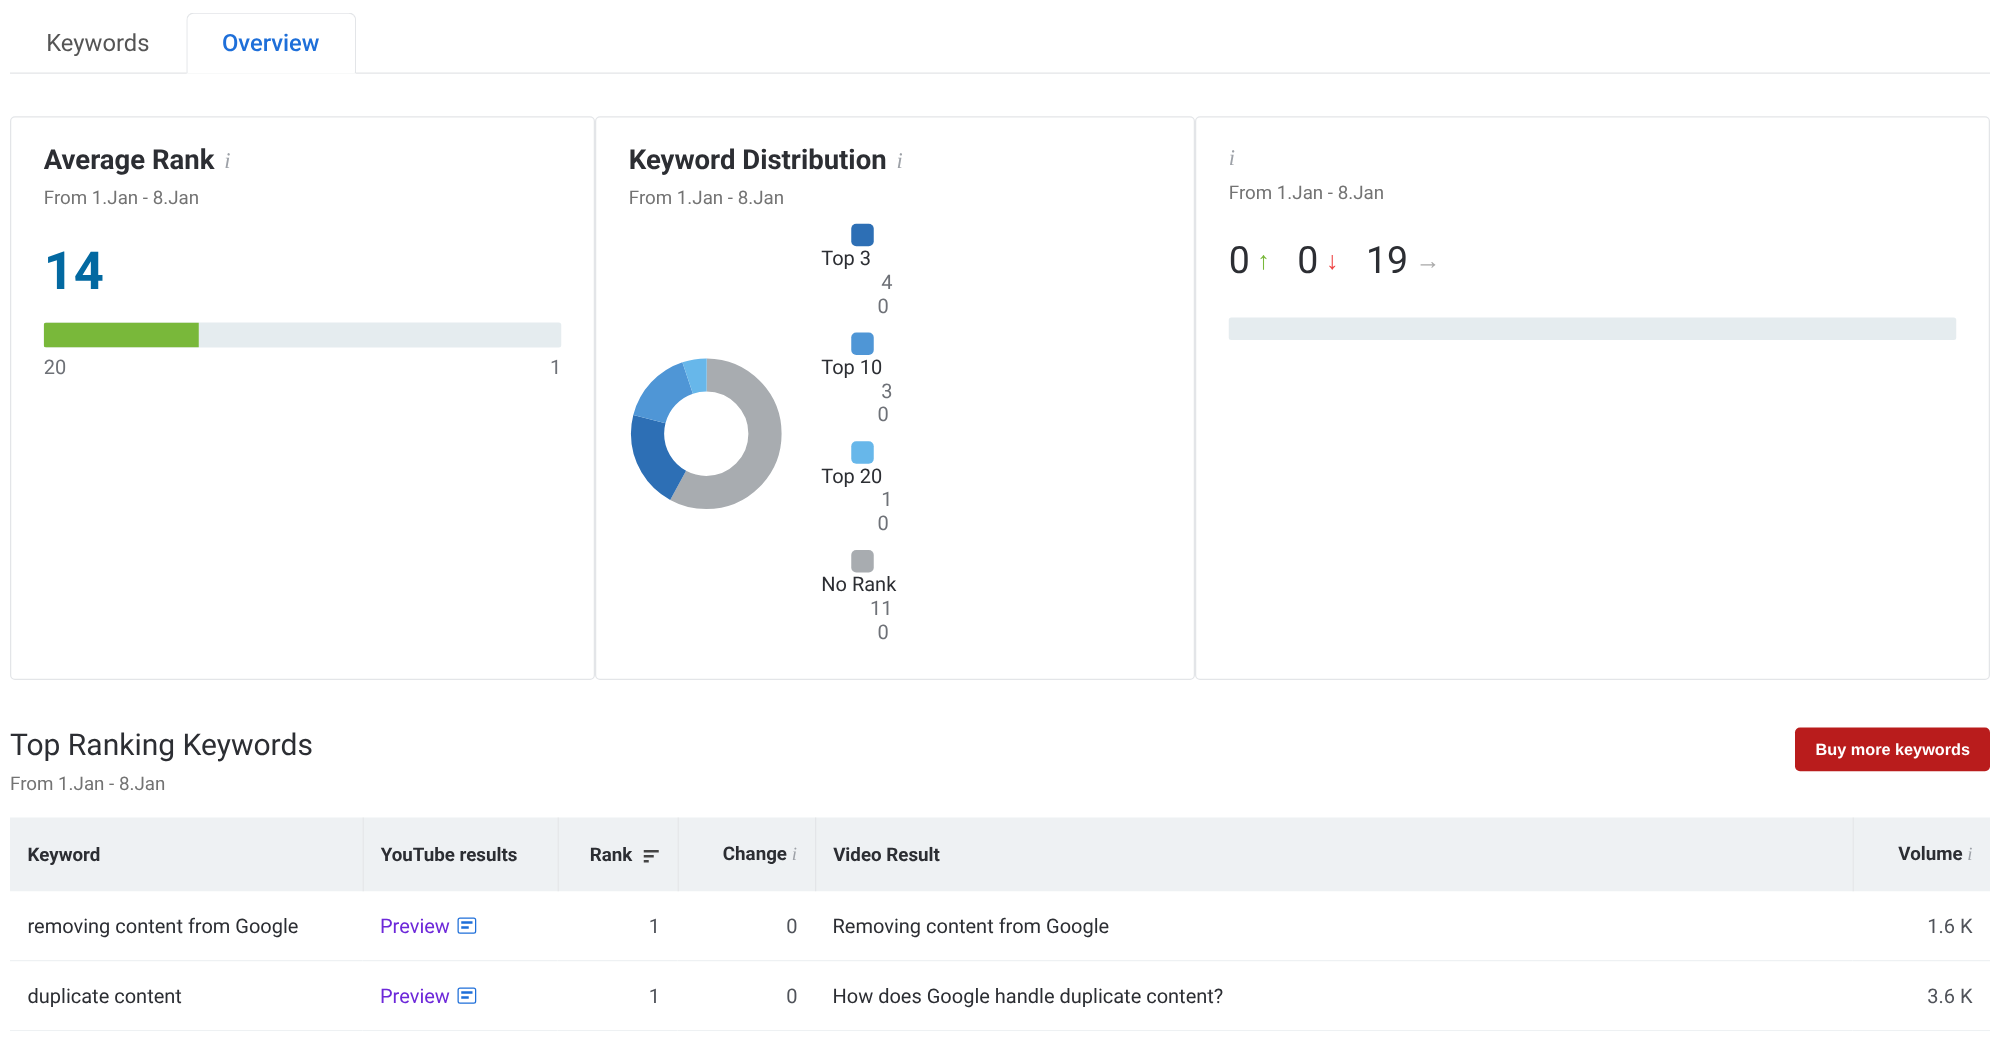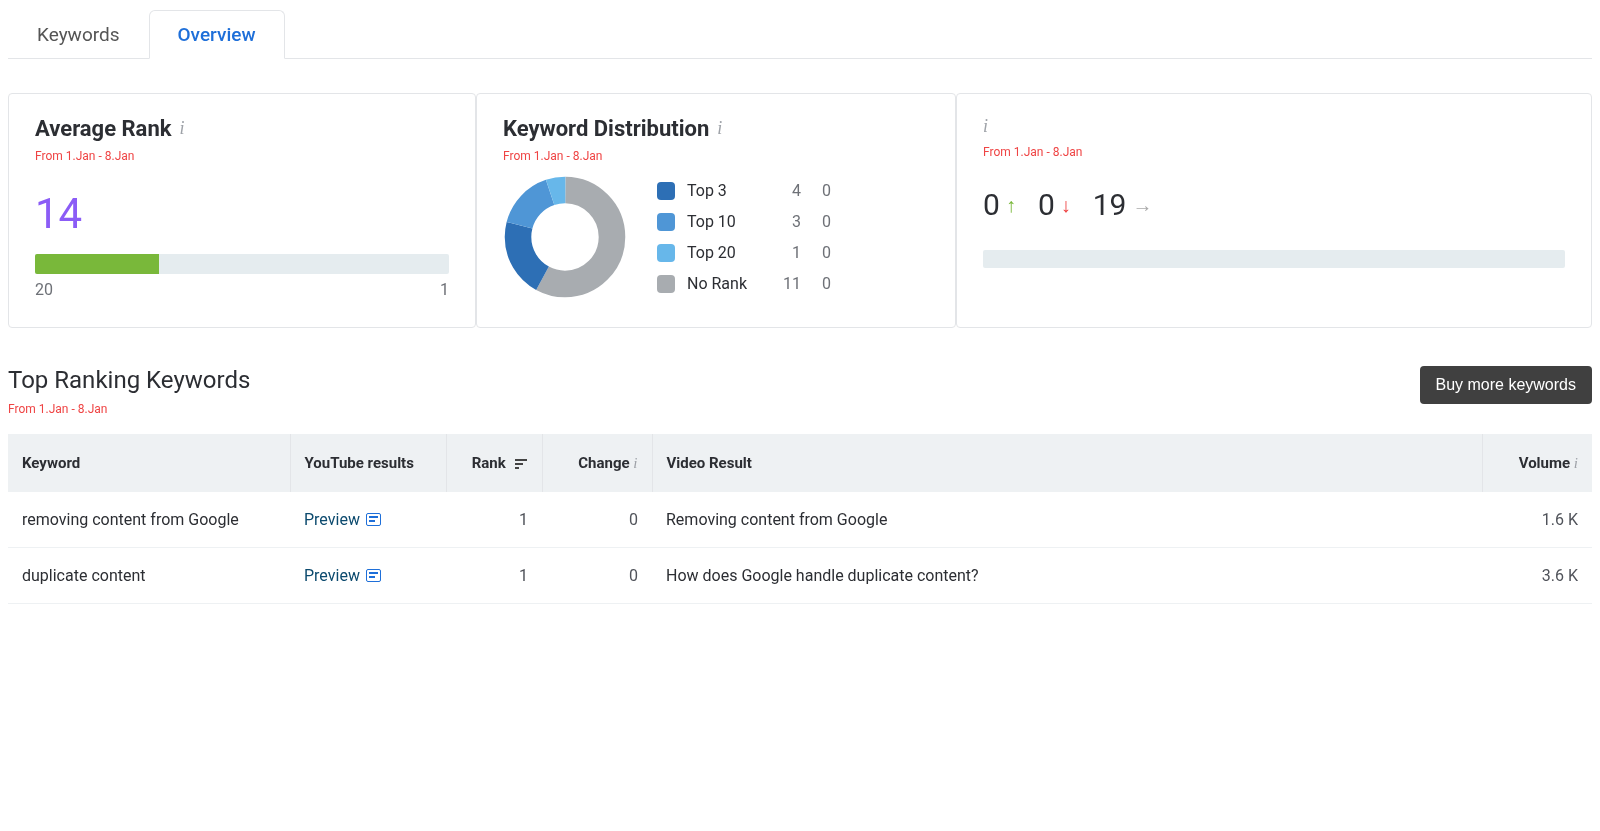--- a/index.html
+++ b/index.html
@@ -12,66 +12,66 @@
 .tab.active { color: #1e6fd9; border: 1px solid #e3e5e8; border-bottom: 1px solid #fff; border-radius: 6px 6px 0 0; background: #fff; font-weight: 500; }
 
 
 .cards { display: flex; margin-top: 34px; }
 .card { border: 1px solid #e3e5e8; border-radius: 4px; padding: 22px 26px 28px 26px; }
 .card-1 { flex: 0 0 468px; }
 .card-2 { flex: 0 0 480px; }
 .card-3 { flex: 1; }
 .card-title { display: flex; align-items: center; gap: 8px; font-size: 22px; font-weight: 700; color: #2c2e33; }
 .info-icon { color: #9ea2a8; font-style: italic; font-family: Georgia, serif; font-size: 18px; font-weight: normal; }
-.subtitle { color: #ef4444; font-size: 12px; margin-top: 8px; }
-
-
-.big-number { font-size: 42px; color: #8b5cf6; margin-top: 26px; font-weight: 400; }
+.subtitle { color: #737373; font-size: 15px; margin-top: 8px; }
+
+
+.big-number { font-size: 42px; color: #0369a1; margin-top: 26px; font-weight: 700; }
 .bar-track { height: 20px; background: #e5ecef; border-radius: 2px; margin-top: 16px; overflow: hidden; }
 .bar-fill { height: 100%; background: #79b83a; }
 .bar-scale { display: flex; justify-content: space-between; color: #6e7177; font-size: 16px; margin-top: 6px; }
 
 
 .donut-content { display: flex; gap: 30px; margin-top: 12px; align-items: center; }
 .donut { width: 124px; height: 124px; }
 .legend { display: flex; flex-direction: column; gap: 12px; font-size: 16px; }
-.legend-row { display: flex; align-items: center; }
+.legend-row { display: flex; align-items: center; flex-direction: column; }
 .swatch { width: 18px; height: 18px; border-radius: 4px; margin-right: 12px; }
 .legend-label { width: 78px; color: #2c2e33; }
 .legend-v1 { width: 36px; text-align: right; color: #6e7177; }
 .legend-v2 { width: 30px; text-align: right; color: #6e7177; }
 
 
 .updown { display: flex; gap: 22px; align-items: baseline; margin-top: 28px; font-size: 30px; color: #2c2e33; }
 .updown .grp { display: flex; align-items: center; gap: 6px; }
 .arrow { font-size: 20px; font-weight: bold; }
 .arrow.up { color: #79b83a; }
 .arrow.down { color: #e44; }
 .arrow.right { color: #aaa; }
 .updown-bar { height: 18px; background: #e5ecef; border-radius: 2px; margin-top: 28px; }
 
 
 .section-header { display: flex; justify-content: space-between; align-items: flex-start; margin-top: 38px; }
 .section-title { font-size: 24px; font-weight: 400; color: #2c2e33; }
-.btn-green { background: #404040; color: #fff; border: none; border-radius: 4px; padding: 10px 16px; font-size: 16px; font-weight: 400; cursor: pointer; }
+.btn-green { background: #b91c1c; color: #fff; border: none; border-radius: 4px; padding: 10px 16px; font-size: 13px; font-weight: 700; cursor: pointer; }
 
 
 .table { width: 100%; border-collapse: collapse; margin-top: 18px; table-layout: fixed; }
 .table th { background: #eef1f3; text-align: left; padding: 20px 14px; font-weight: 700; font-size: 15px; color: #2c2e33; border-right: 1px solid #e3e5e8; margin-top: 32px; }
 .table th:last-child { border-right: none; }
 .table td { padding: 18px 14px; border-bottom: 1px solid #eef1f3; font-size: 16px; color: #2c2e33; vertical-align: top; }
 .col-kw { width: 282px; }
 .col-yt { width: 156px; }
 .col-rank { width: 96px; text-align: right; }
 .col-change { width: 110px; text-align: right; }
 .col-video { }
 .col-vol { width: 110px; text-align: right; }
 .th-right { text-align: right !important; }
 .table td.num { text-align: right; color: #50535a; }
-.preview-link { color: #0c4a6e; cursor: pointer; display: inline-flex; align-items: center; gap: 6px; }
+.preview-link { color: #6d28d9; cursor: pointer; display: inline-flex; align-items: center; gap: 6px; }
 .preview-ico { width: 15px; height: 13px; border: 1.5px solid #1e6fd9; border-radius: 2px; position: relative; display: inline-block; }
 .preview-ico::before { content: ""; position: absolute; left: 2px; top: 2px; right: 2px; height: 2px; background: #1e6fd9; }
 .preview-ico::after { content: ""; position: absolute; left: 2px; top: 6px; right: 5px; height: 2px; background: #1e6fd9; box-shadow: 0 3px 0 -1px #1e6fd9; }
 .sort-ico { display:inline-block; vertical-align:middle; margin-left:4px; }
 .ellipsis { white-space: nowrap; overflow: hidden; text-overflow: ellipsis; }
 </style>
 </head>
 <body>
 
 <div class="page">

